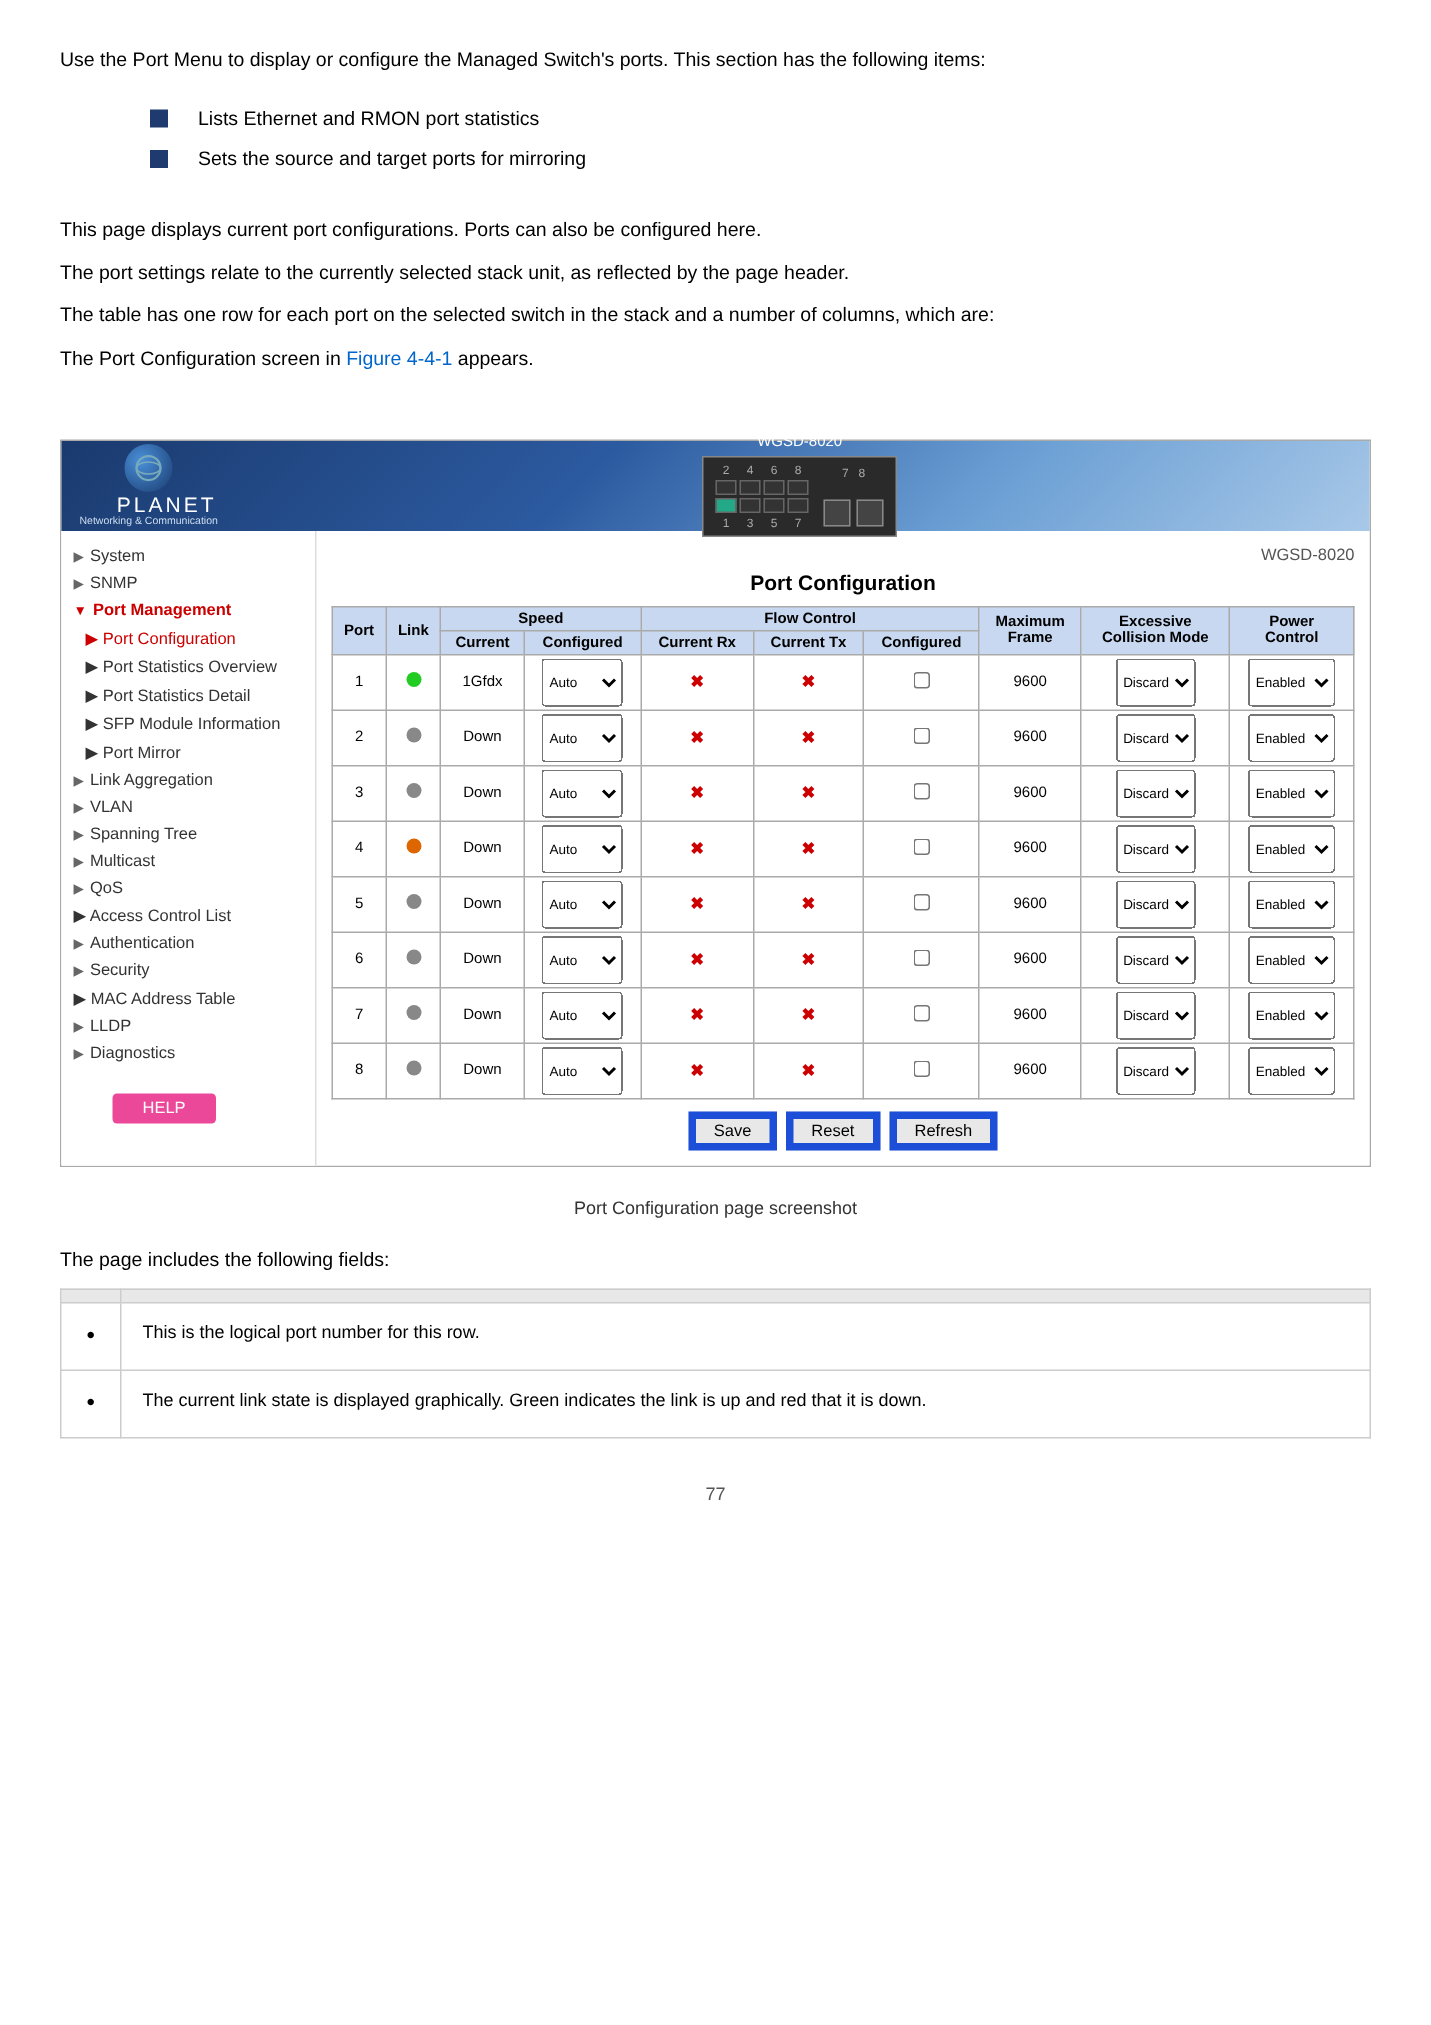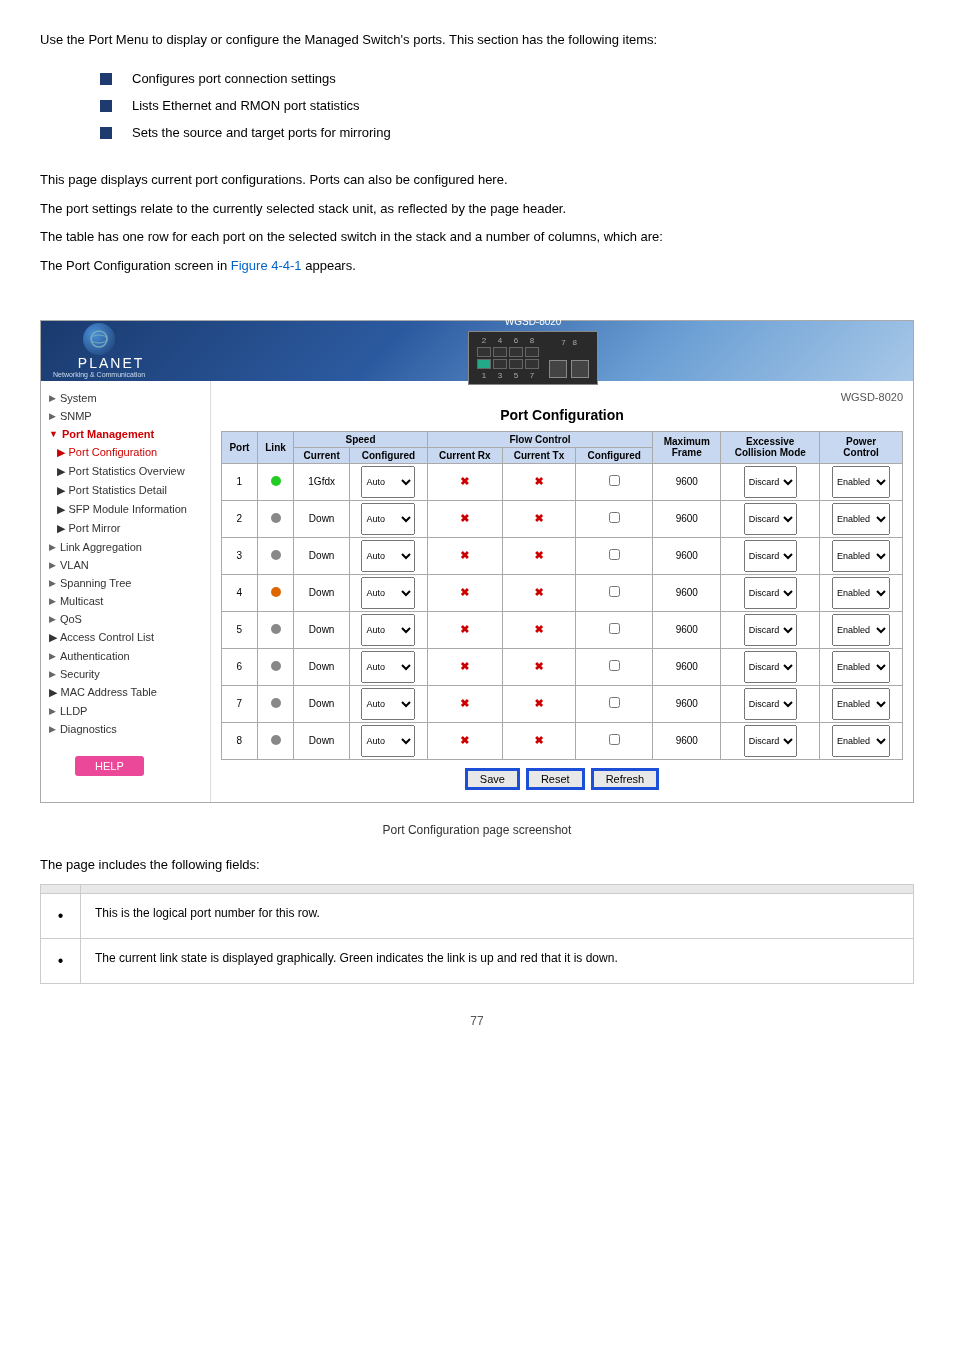--- a/index.html
+++ b/index.html
@@ -204,21 +204,21 @@
       display: flex;
       gap: 6px;
       margin-top: 8px;
       justify-content: center;
     }
     .action-btn {
       padding: 2px 12px;
       font-size: 11px;
       cursor: pointer;
       background: #e8e8e8;
-      border: 3px solid #1d4ed8;
+      border: 5px solid #1d4ed8;
     }
 
     
     .screenshot-caption {
       text-align: center;
       margin: 8px 0 20px 0;
       font-size: 12px;
       color: #333;
     }
 
@@ -262,24 +262,20 @@
 </head>
 <body>
 
 
 
 
 <p class="intro-text">Use the Port Menu to display or configure the Managed Switch's ports. This section has the following items:</p>
 
 
 <div class="bullet-list">
-  <div class="bullet-item">
-    <div class="bullet-square"></div>
-    <span>Configures port connection settings</span>
-  </div>
   <div class="bullet-item">
     <div class="bullet-square"></div>
     <span>Lists Ethernet and RMON port statistics</span>
   </div>
   <div class="bullet-item">
     <div class="bullet-square"></div>
     <span>Sets the source and target ports for mirroring</span>
   </div>
 </div>
 

